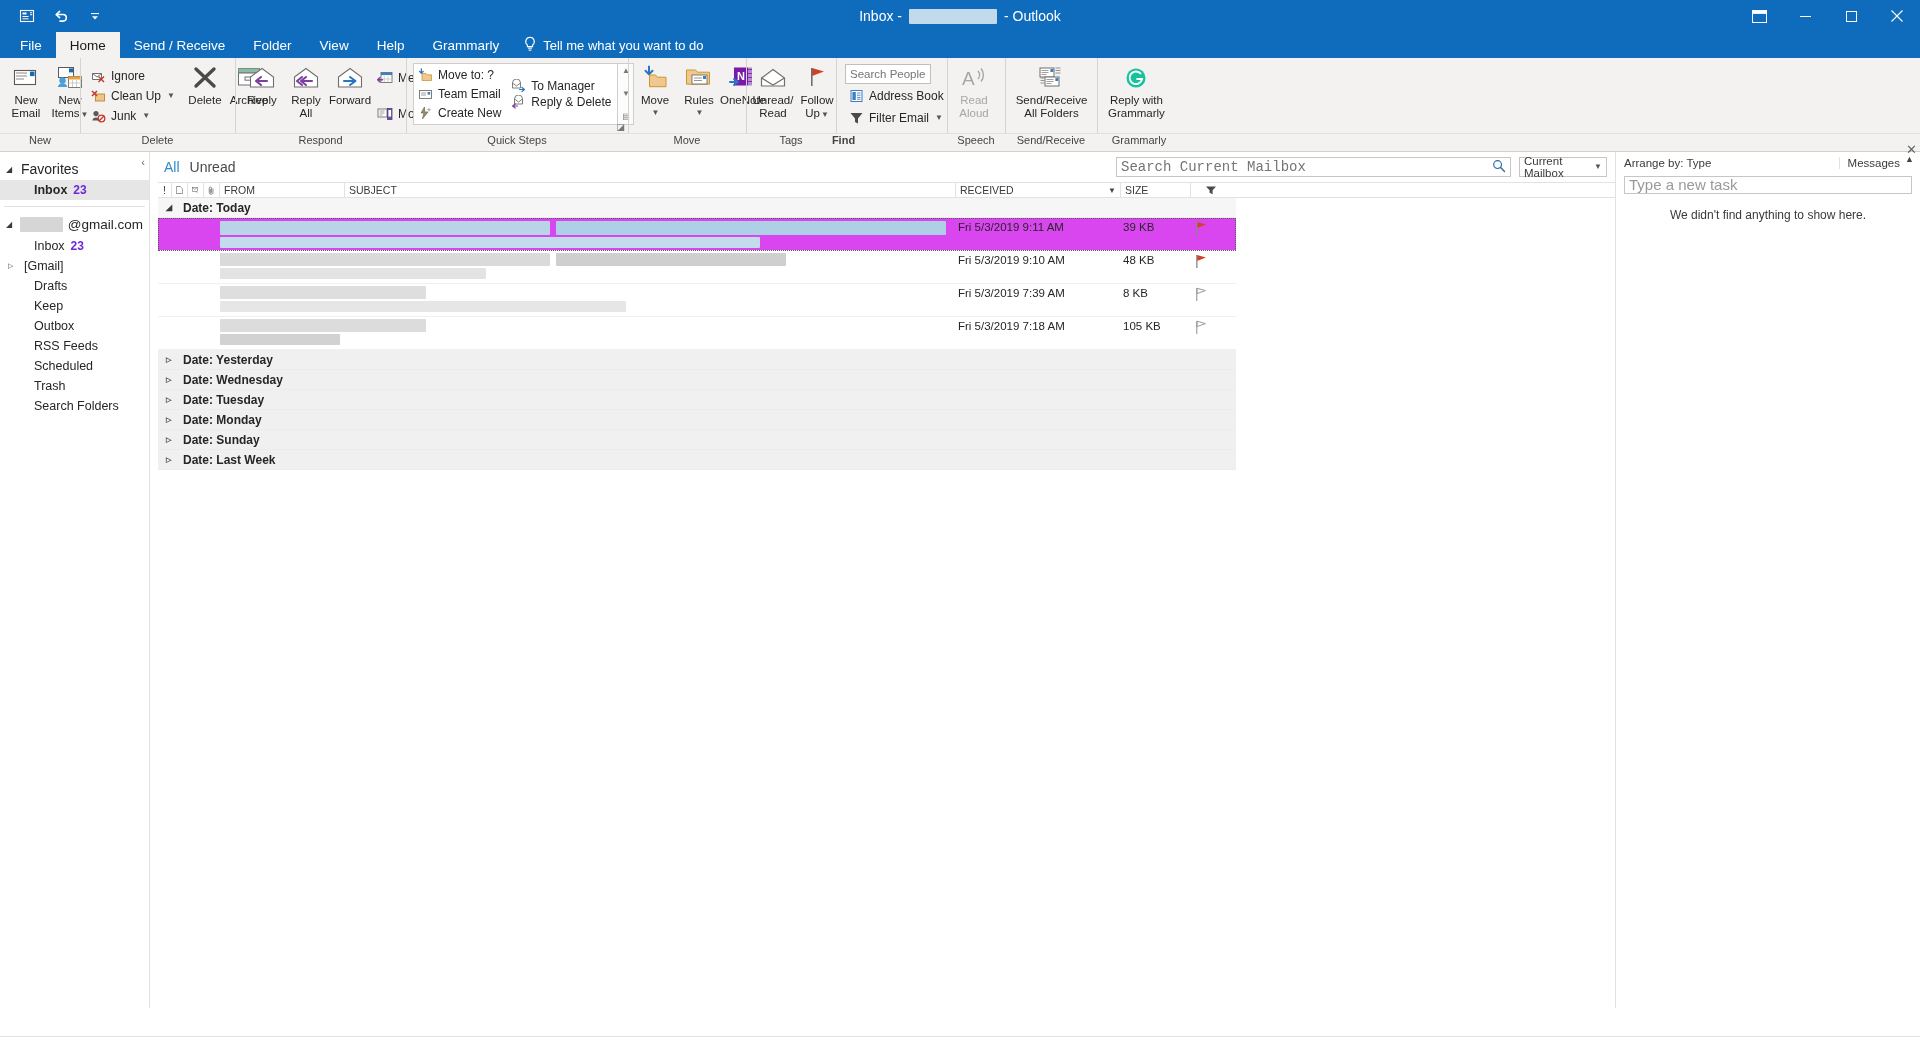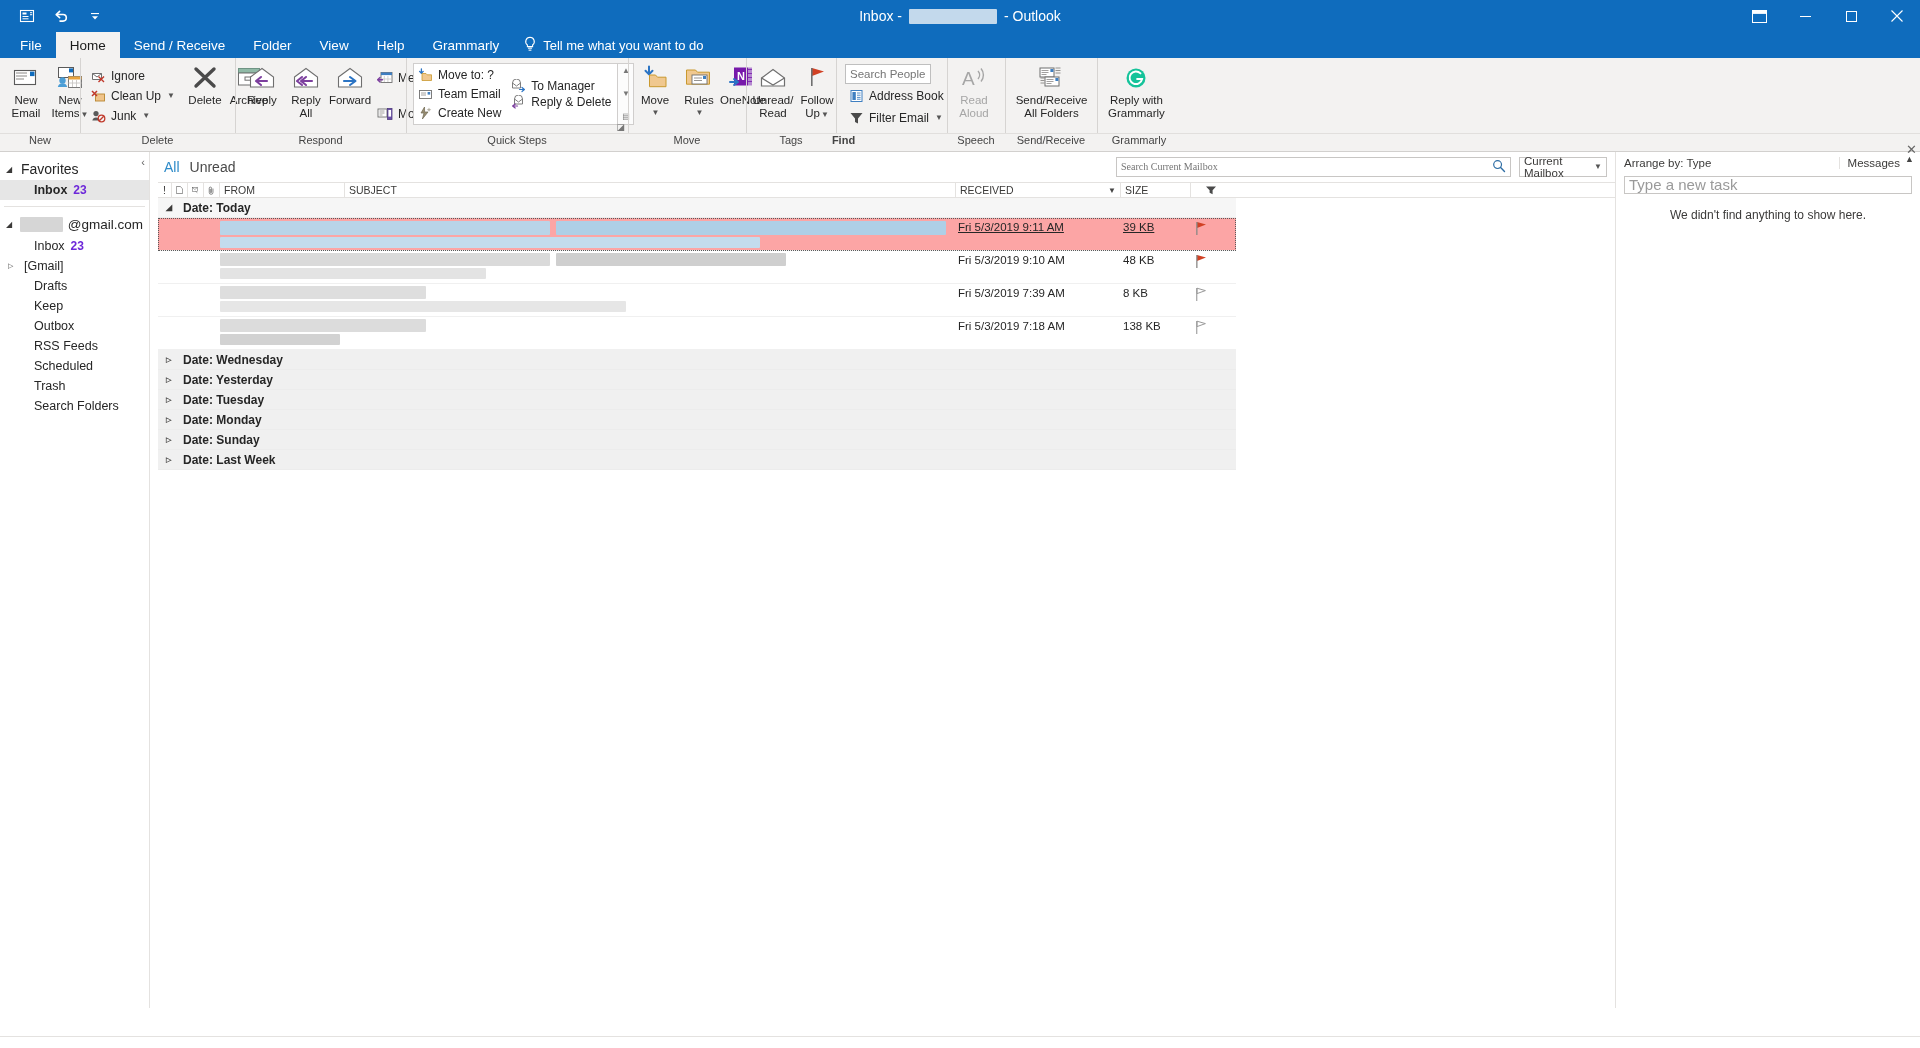--- a/index.html
+++ b/index.html
@@ -142,22 +142,22 @@
   }
   .filters{ display:flex; gap:10px; font-size:14px; }
   .filter{ cursor:pointer; color:#4a4a4a; }
   .filter.active{ color:#2e8bc9; }
   .searchwrap{ margin-left:auto; display:flex; align-items:center; }
   .searchbox{
     width:395px; height:20px; border:1px solid #c8c6c4; background:#fff;
     display:flex; align-items:center; padding:0 4px; font-size:11.5px; color:#767676;
   }
   .searchbox input{
-    border:0; outline:0; flex:1; font-size:10px; color:#767676;
-    font-family:Liberation Serif, serif; background:transparent;
+    border:0; outline:0; flex:1; font-size:14px; color:#767676;
+    font-family:Liberation Mono, monospace; background:transparent;
   }
   .scopebox{
     margin-left:8px; width:88px; height:20px; border:1px solid #c8c6c4; background:#fff;
     display:flex; align-items:center; justify-content:space-between; padding:0 4px;
     font-size:11.5px; color:#3b3a39; cursor:pointer;
   }
 
   .colhdr{
     height:16px; background:#fff; display:flex; align-items:center;
     border-top:1px solid #e4e2e0; border-bottom:1px solid #e4e2e0;
@@ -169,21 +169,21 @@
   .msglist{ flex:1; overflow:hidden; margin-left:8px; }
   .grouphdr{
     height:20px; background:#f6f6f6; display:flex; align-items:center; gap:7px;
     padding-left:8px; font-size:12px; font-weight:bold; color:#262626;
     border-bottom:1px solid #ececec; cursor:pointer; width:1078px;
   }
   .msgrow{
     height:33px; display:flex; align-items:stretch; position:relative;
     border-bottom:1px solid #f0f0f0; cursor:pointer; width:1078px;
   }
-  .msgrow.sel{ background:#fca5a5; outline:1px dotted #5a5a5a; outline-offset:-1px;text-decoration:underline; }
+  .msgrow.sel{ background:#d946ef; outline:1px dotted #5a5a5a; outline-offset:-1px; }
   .blk{ background:#dcdcdc; border-radius:1px; }
   .msg-left{ width:800px; position:relative; }
   .msg-recv{
     width:165px; font-size:11.5px; color:#262626; display:flex; align-items:flex-start;
     padding-top:3px;
   }
   .msg-size{ width:70px; font-size:11.5px; color:#262626; padding-top:3px; }
   .msg-flag{ width:40px; display:flex; align-items:flex-start; padding-top:3px; }
 
   
@@ -801,36 +801,36 @@
             </svg>
         </div>
       </div>
 
       <div class="msgrow">
         <div class="msg-left">
           <div class="blk" style="position:absolute;left:62px;top:2px;width:206px;height:13px;background:#dcdcdc;"></div>
           <div class="blk" style="position:absolute;left:62px;top:17px;width:120px;height:11px;background:#d2d2d2;"></div>
         </div>
         <div class="msg-recv">Fri 5/3/2019 7:18 AM</div>
-        <div class="msg-size">138 KB</div>
+        <div class="msg-size">105 KB</div>
         <div class="msg-flag">
           <svg width="15" height="16" viewBox="0 0 15 16">
               <path d="M4 1.2 L12.4 3.6 L4 6.6 z" fill="none" stroke="#9a9a9a" stroke-width="1"></path>
               <rect x="3.2" y="1" width="1.1" height="13" fill="#9a9a9a"></rect>
             </svg>
         </div>
       </div>
 
       <div class="grouphdr" style="background:#f0f0f0;">
         <span class="tri" style="font-size:7px;">▷</span>
-        <span>Date: Wednesday</span>
+        <span>Date: Yesterday</span>
       </div>
       <div class="grouphdr" style="background:#f0f0f0;">
         <span class="tri" style="font-size:7px;">▷</span>
-        <span>Date: Yesterday</span>
+        <span>Date: Wednesday</span>
       </div>
       <div class="grouphdr" style="background:#f0f0f0;">
         <span class="tri" style="font-size:7px;">▷</span>
         <span>Date: Tuesday</span>
       </div>
       <div class="grouphdr" style="background:#f0f0f0;">
         <span class="tri" style="font-size:7px;">▷</span>
         <span>Date: Monday</span>
       </div>
       <div class="grouphdr" style="background:#f0f0f0;">

